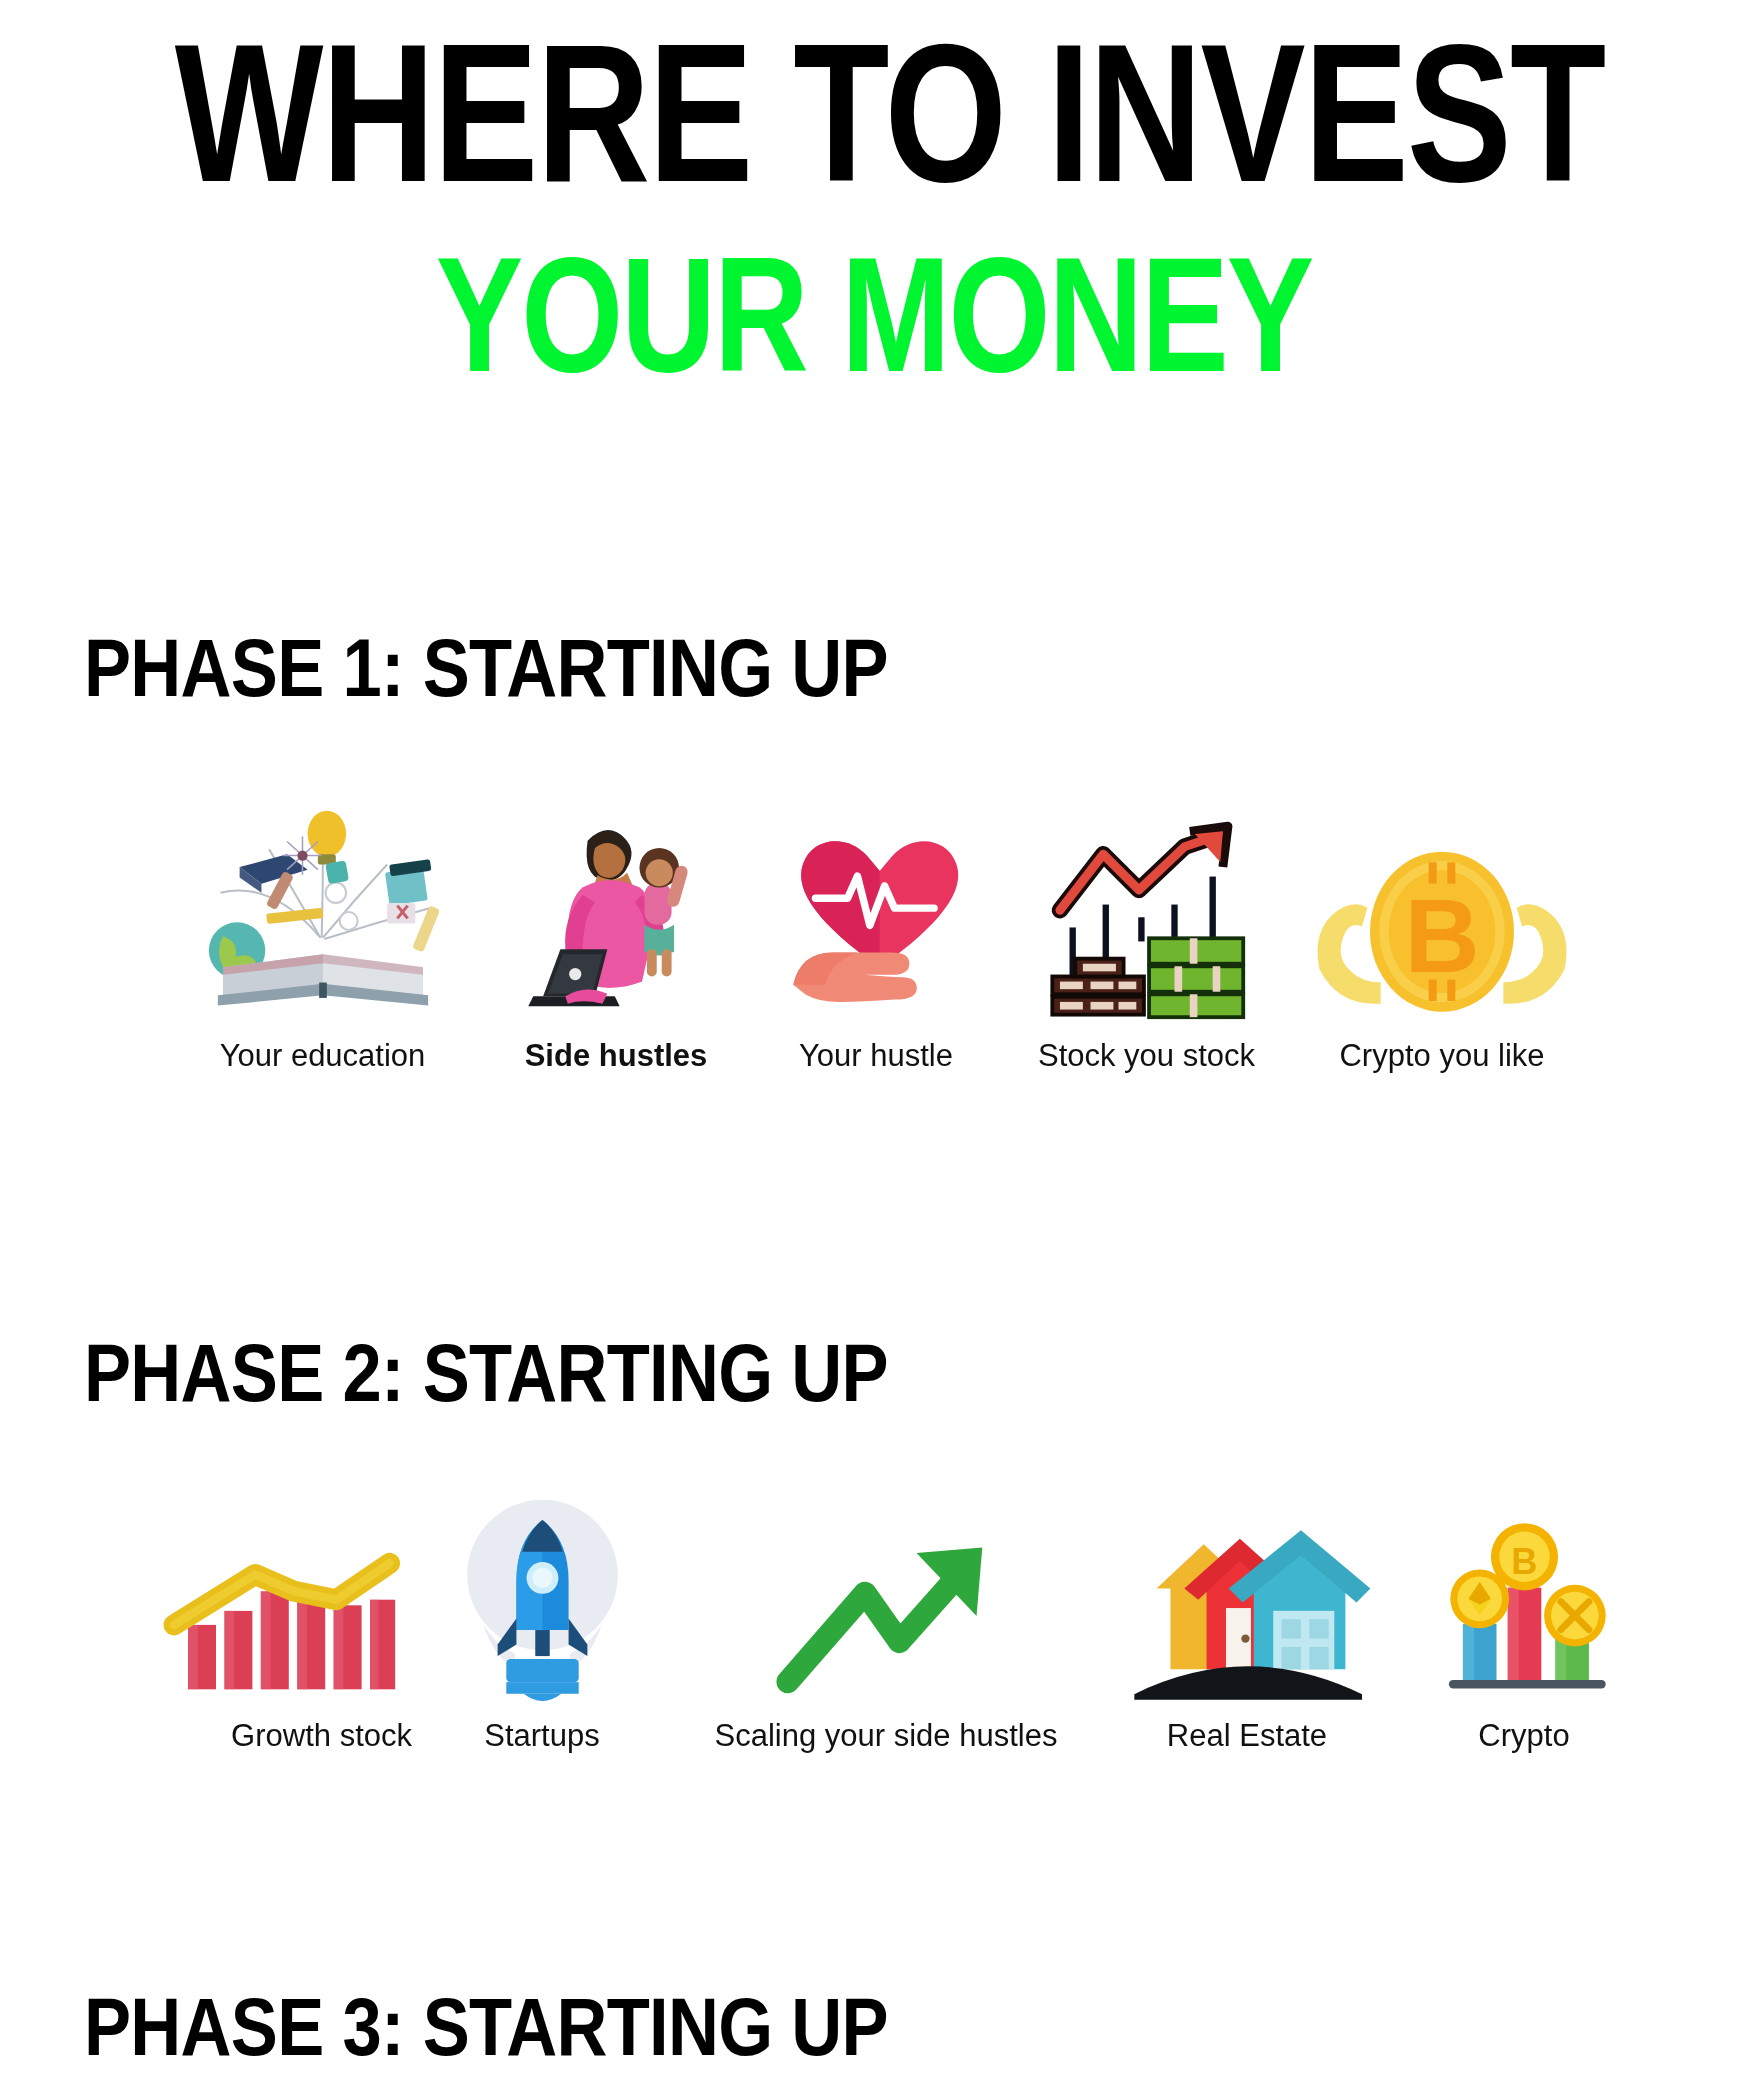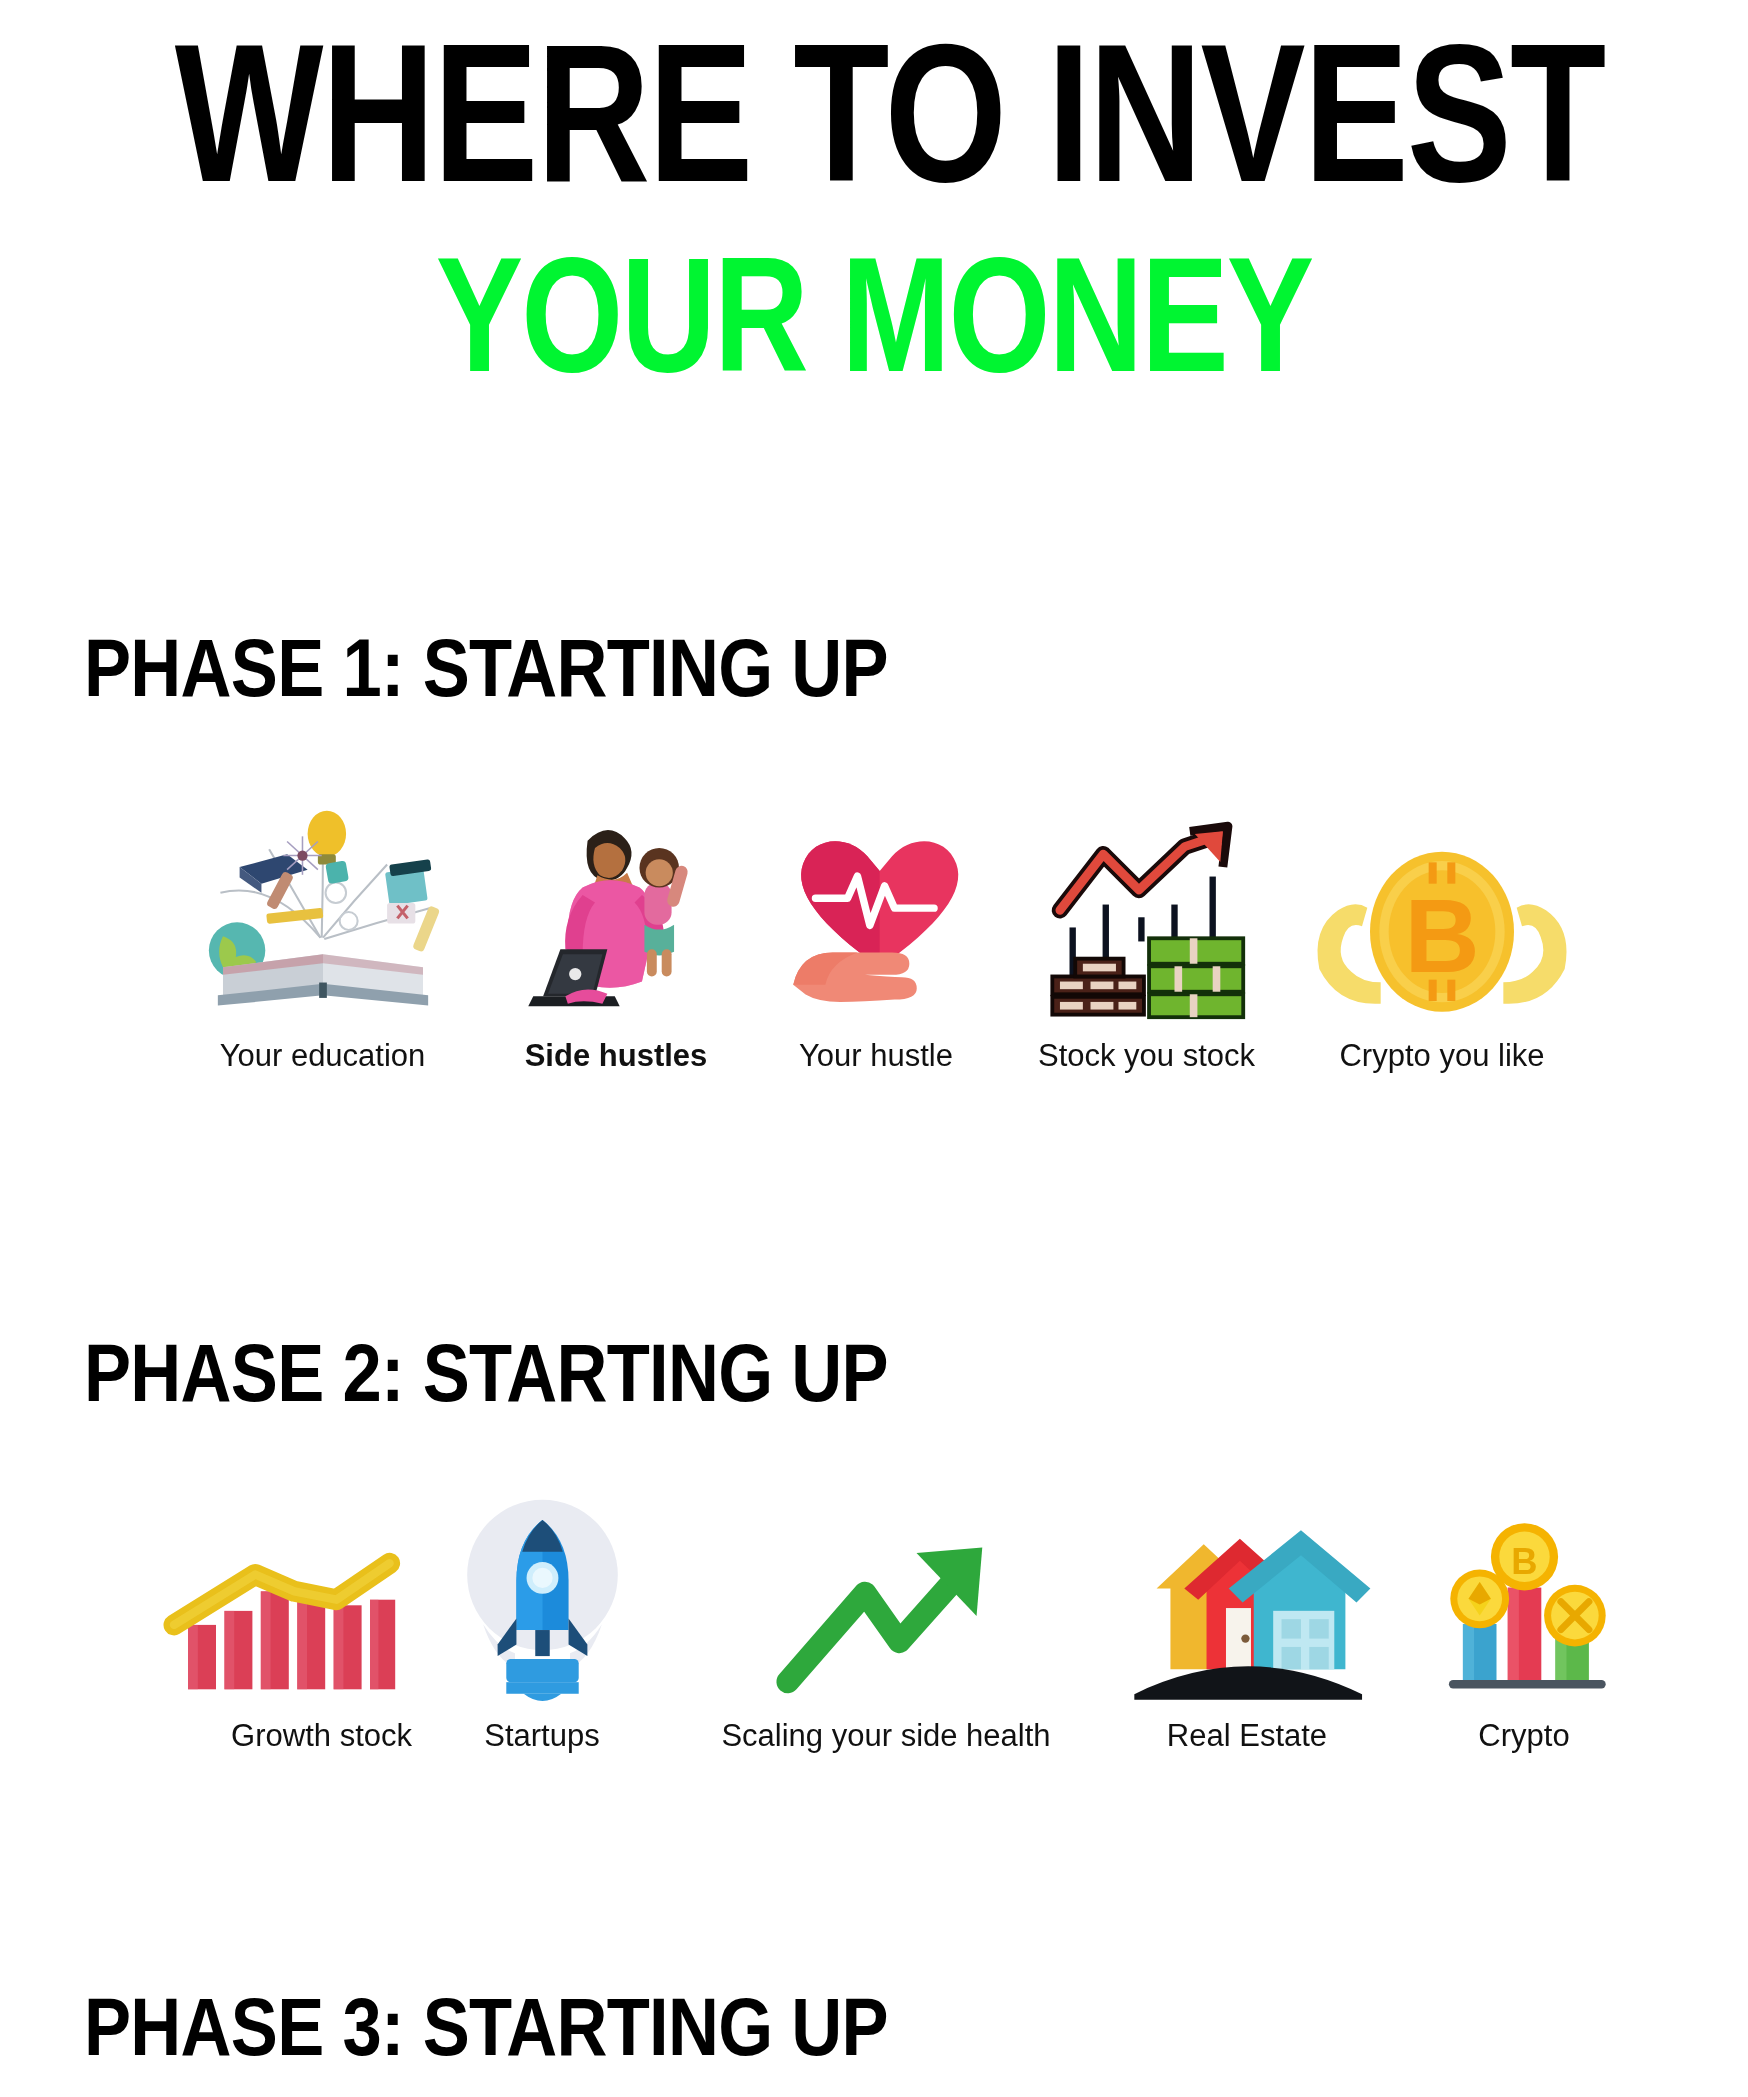--- a/index.html
+++ b/index.html
@@ -272,21 +272,21 @@
         <div class="cap">Startups</div>
       </div>
 
       <div class="cell" style="width:428px;">
         <div class="icon-wrap" style="height:218px;">
           <svg width="243" height="180" viewBox="0 0 170 125">
             <path d="M16 112 L70 50 L94 84 L142 30" stroke="#2EA83C" stroke-width="16" fill="none" stroke-linejoin="round" stroke-linecap="round"></path>
             <path d="M106 22 L152 18 L148 66 Z" fill="#2EA83C"></path>
           </svg>
         </div>
-        <div class="cap">Scaling your side health</div>
+        <div class="cap">Scaling your side hustles</div>
       </div>
 
       <div class="cell" style="width:294px;align-items:center;">
         <div class="icon-wrap" style="height:218px;">
           <svg width="243" height="197" viewBox="0 0 175 140">
             <path d="M22 60 L56 28 L90 60 L80 60 L80 118 L32 118 L32 60 Z" fill="#F0B72E"></path>
             <path d="M46 62 L82 26 L118 62 L106 62 L106 118 L58 118 L58 62 Z" fill="#ED3237"></path>
             <path d="M42 60 L82 24 L122 60 L112 68 L82 40 L52 68 Z" fill="#DE2930"></path>
             <rect x="72" y="74" width="18" height="44" fill="#F7F3EC"></rect>
             <circle cx="86" cy="96" r="3" fill="#7B5A3A"></circle>

